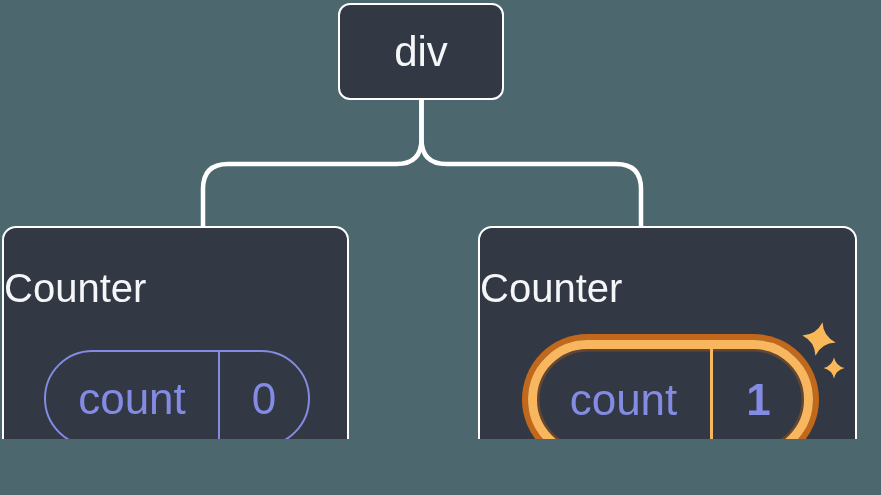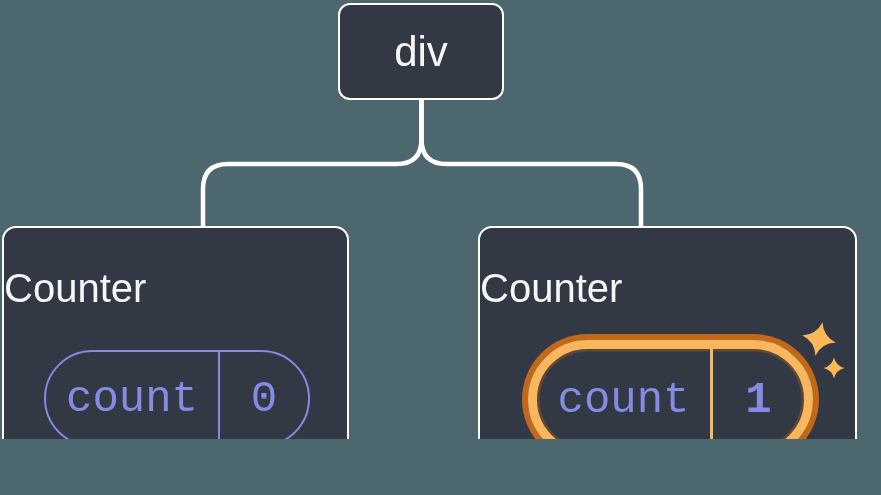--- a/index.html
+++ b/index.html
@@ -27,21 +27,21 @@
 
   .card-title {
     position:absolute; left:0; right:0; top:40px;
     color:#F5F6F7; font-size:40px; line-height:1;
   }
 
   .pill {
     position:absolute; box-sizing:border-box; display:flex;
     color:#848BE2; font-size:44px; line-height:1;
   }
-  .pill-key, .pill-val { display:flex; align-items:center; justify-content:center;font-family:Liberation Mono, monospace; }
+  .pill-key, .pill-val { display:flex; align-items:center; justify-content:center; }
 
   .pill-purple {
     left:40px; top:122px; width:266px; height:97px;
     border:2px solid #848BE2; border-radius:48.5px;
   }
   .pill-purple .pill-key { flex:0 0 172px; border-right:2px solid #848BE2; }
   .pill-purple .pill-val { flex:1; }
 
   .pill-orange {
     left:48px; top:112px; width:285px; height:119px;

